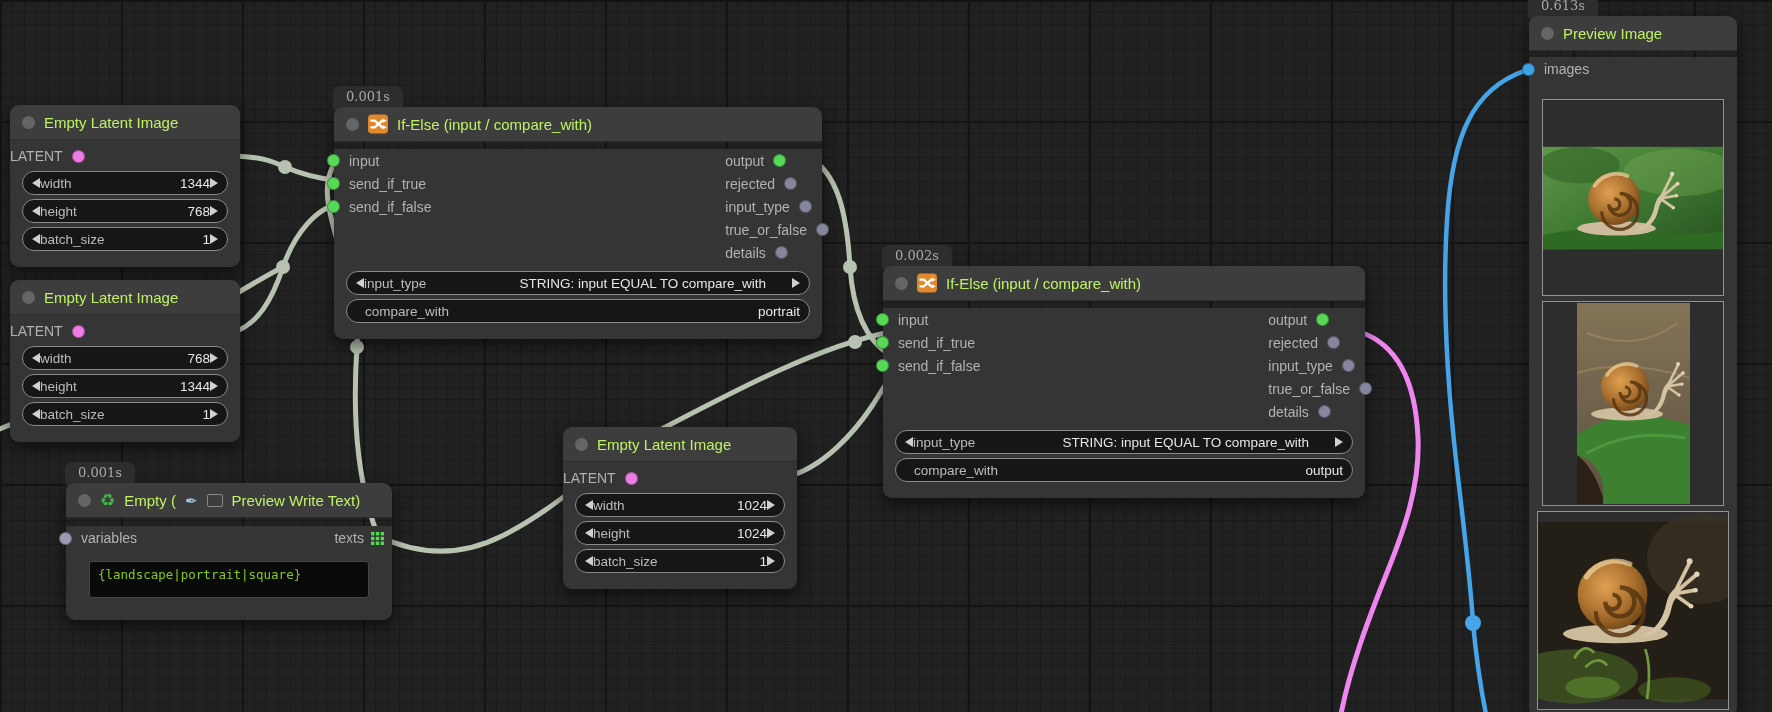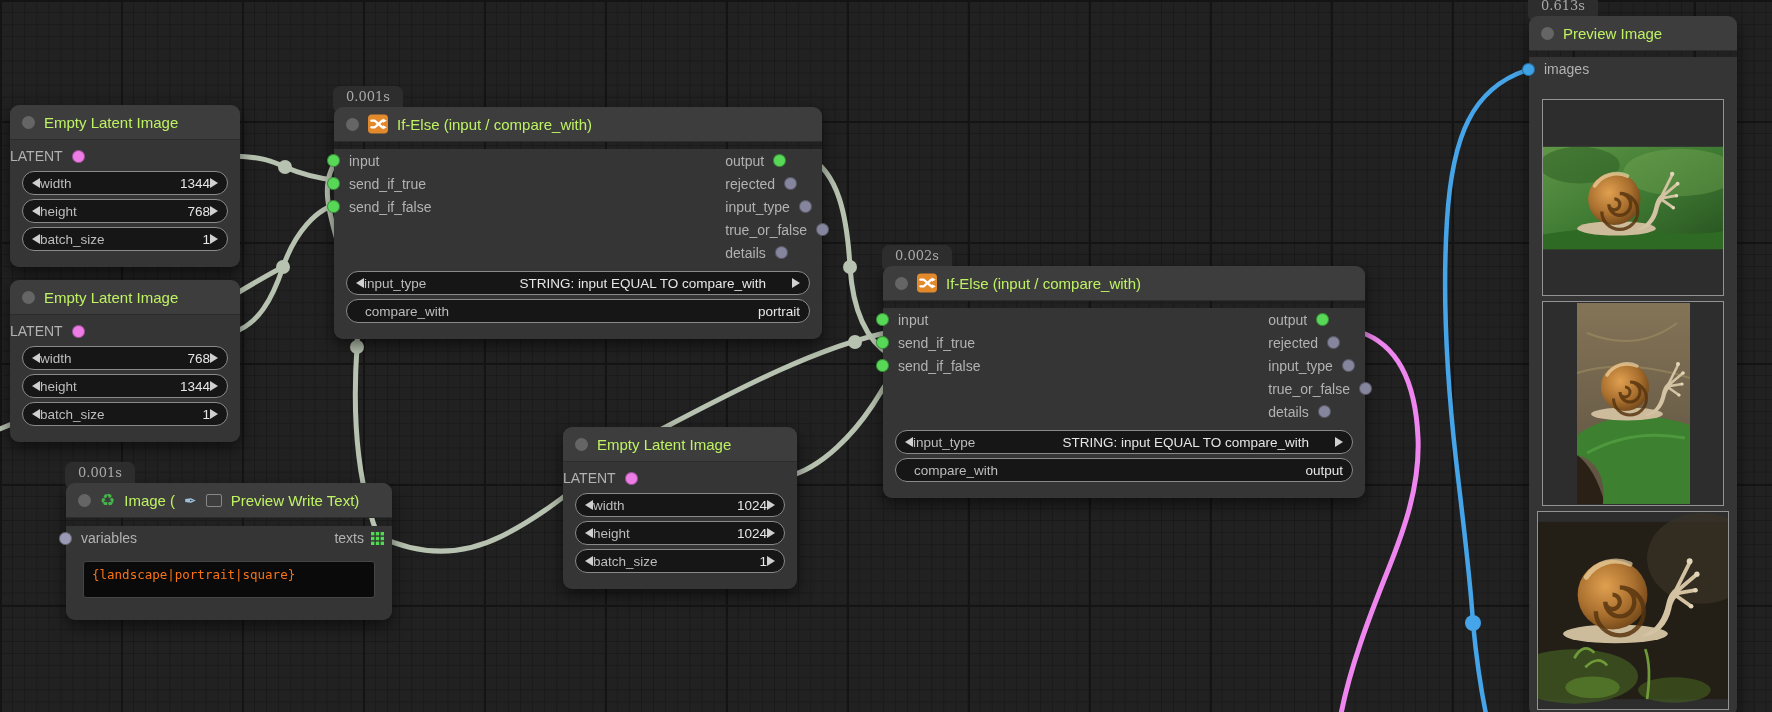--- a/index.html
+++ b/index.html
@@ -42,22 +42,22 @@
   .wvalue{color:#e6e6e6;white-space:nowrap}
   .arrL{width:0;height:0;border:5px solid transparent;border-left:none;border-right:8px solid #d0d0d0}
   .arrR{width:0;height:0;border:5px solid transparent;border-right:none;border-left:8px solid #d0d0d0}
   .latent .nbody{padding-top:3px;padding-bottom:12px}
   .latent .slot{height:26px;margin-bottom:2px}
   .loop-title-icon{font-size:17px;line-height:1}
   .recycle{color:#45b549}
   .pen{color:#9fc0da;font-size:15px}
   .frame-ico{width:14px;height:11px;border:1.5px solid #9a9a9a;border-radius:2px;opacity:.8;flex:none}
   .looprow{height:24px;margin-top:8px;padding:0 0 0 0;display:flex;align-items:center}
-  .ta{margin:11px 17px 4px;height:37px;background:#0a0a0a;border:1px solid #454545;border-radius:3px;
-    color:#f97316;font-family:"DejaVu Sans Mono",monospace;font-size:12.5px;padding:5px 8px;box-sizing:border-box;
+  .ta{margin:11px 23px 4px;height:37px;background:#0a0a0a;border:1px solid #454545;border-radius:3px;
+    color:#84cc16;font-family:"DejaVu Sans Mono",monospace;font-size:12.5px;padding:5px 8px;box-sizing:border-box;
     white-space:pre;overflow:hidden}
   .pcell{border:1px solid #939393;background:#2d2d2d;margin:0 13px 5px;display:flex;align-items:center;
     justify-content:center;overflow:hidden}
   .pcell.c1{height:195px}
   .pcell.c2{height:203px}
   .pcell.c3{height:197px;margin:2px 8px 0}
   .gap{flex:1}
 </style>
 </head>
 <body>
@@ -376,21 +376,21 @@
         <span class="arrR"></span>
       </div>
     </div>
   </div>
 
   <div class="node" id="n-loop" style="left:66px;top:483px;width:326px">
     <div class="badge">0.001s</div>
     <div class="titlebar">
       <span class="tdot"></span>
       <span class="loop-title-icon recycle">♻</span>
-      <span class="ttext">Image (</span>
+      <span class="ttext">Empty (</span>
       <span class="loop-title-icon pen">✒</span>
       <span class="frame-ico"></span>
       <span class="ttext">Preview Write Text)</span>
     </div>
     <div class="nbody" style="padding-bottom:18px">
       <div class="looprow">
         <span class="port p-lav" style="margin-left:-7px;margin-right:9px"></span>
         <span class="slabel">variables</span>
         <span class="gap"></span>
         <span class="slabel">texts</span>

